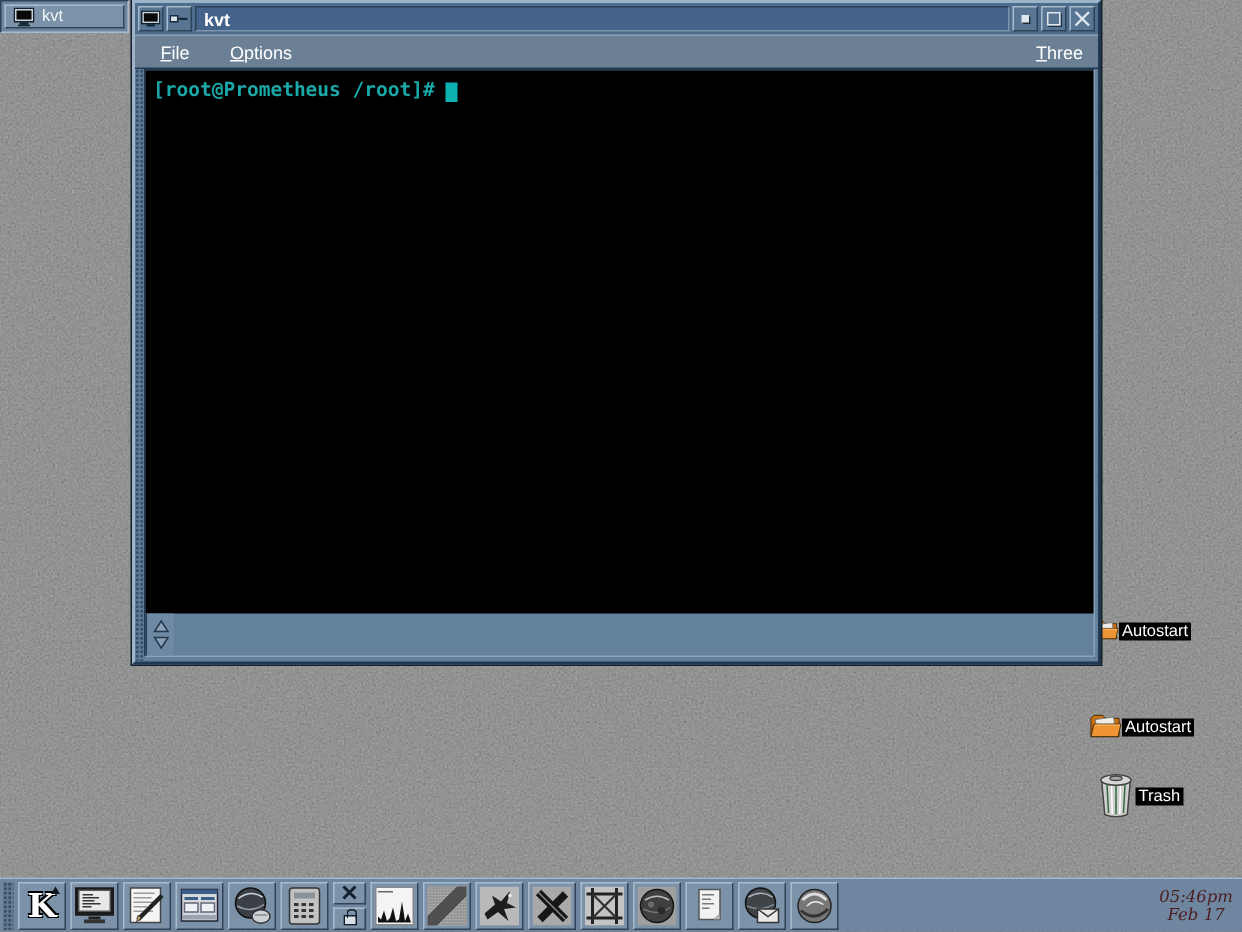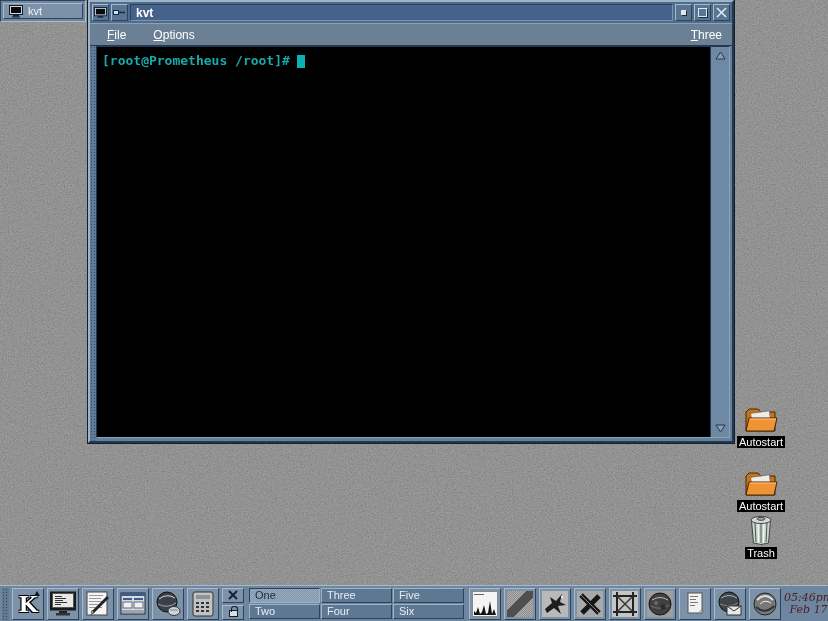--- a/index.html
+++ b/index.html
@@ -25,28 +25,28 @@
   .max-glyph { width:9px; height:9px; border:1px solid #dfe6ec; box-shadow:1px 1px 0 #1c2c3c; }
   .min-glyph { width:5px; height:5px; background:#dfe6ec; box-shadow:1px 1px 0 #1c2c3c; }
 
   .menubar { height:23px; background:#6b8094; border-top:1px solid #8ba2b8; border-bottom:1px solid #223850; display:flex; align-items:center; font-size:12px; color:#ffffff; padding:0 10px 0 17px; }
   .menu-item { display:inline-block; margin-right:27px; cursor:default; }
   .menu-item::first-letter, .menu-help::first-letter { text-decoration:underline; }
   .menu-help { display:inline-block; margin-left:auto; cursor:default; }
 
   .client { position:absolute; left:0; right:0; top:44px; bottom:0; }
   .grip { position:absolute; left:0; top:0; bottom:0; width:6px; background-color:#5f7b97; background-image:radial-gradient(#34506c 1px, transparent 1px); background-size:3px 3px; }
-  .term-frame { position:absolute; left:6px; top:0; right:2px; bottom:3px; border:1px solid; border-color:#223850 #8ba2b8 #8ba2b8 #223850; display:flex; }
+  .term-frame { position:absolute; left:6px; top:0; right:2px; bottom:3px; border:1px solid; border-color:#223850 #8ba2b8 #8ba2b8 #223850; display:flex;flex-direction:column; }
   .term-screen { flex:1; background:#000000; padding:6px 5px; font-family:"DejaVu Sans Mono", monospace; font-weight:bold; font-size:13px; color:#1aa8a8; white-space:pre; }
   .cursor { display:inline-block; width:8px; height:13px; background:#0cb2b2; vertical-align:text-bottom; margin-left:7px; }
   .scrollbar { width:19px; background:#6d89a4; border-left:1px solid #223850; display:flex; flex-direction:column; justify-content:space-between; align-items:center; padding:3px 0; }
   .sb-btn { width:13px; height:11px; display:grid; place-items:center; }
 
   
-  .dicon { z-index:2; display:flex; flex-direction:column; align-items:center; }
+  .dicon { z-index:2; display:flex; flex-direction:row; align-items:center; }
   .dicon-label { background:#000000; color:#ffffff; font-size:11px; padding:0 2px; margin-top:2px; white-space:nowrap; }
 
   
   .panel { left:0; top:585px; width:828px; height:36px; background:#6f86a1; border-top:1px solid #a6bacd; display:flex; align-items:center; gap:3px; padding:0 2px; z-index:5; }
   .panel-handle { width:7px; height:32px; background-color:#62798f; background-image:radial-gradient(#394f66 1px, transparent 1px); background-size:3px 3px; flex:0 0 auto; }
   .panel-btn { width:32px; height:32px; background:#7b92a9; display:grid; place-items:center; position:relative; flex:0 0 auto; cursor:default; }
   .k-glyph { font-size:22px; font-weight:bold; color:#ffffff; font-family:"DejaVu Serif", serif; text-shadow:-1px -1px 0 #000, 1px -1px 0 #000, -1px 1px 0 #000, 1px 1px 0 #000; line-height:26px; }
   .k-arrow { position:absolute; top:2px; right:3px; width:0; height:0; border-left:3px solid transparent; border-right:3px solid transparent; border-bottom:5px solid #10171e; }
   .small-stack { display:flex; flex-direction:column; gap:2px; flex:0 0 auto; }
   .small-btn { width:22px; height:15px; background:#7b92a9; display:grid; place-items:center; }
@@ -265,28 +265,20 @@
             <line x1="1" y1="1" x2="9" y2="9"></line>
             <line x1="9" y1="1" x2="1" y2="9"></line>
           </g>
       </svg>
     </div>
     <div class="small-btn raised">
       <span class="lock-glyph"></span>
     </div>
   </div>
 
-  <div class="pager">
-    <button class="pager-btn active">One</button>
-    <button class="pager-btn">Two</button>
-    <button class="pager-btn">Three</button>
-    <button class="pager-btn">Four</button>
-    <button class="pager-btn">Five</button>
-    <button class="pager-btn">Six</button>
-  </div>
 
   <div class="panel-btn raised">
     <svg width="26" height="26">
       <rect x="0.5" y="0.5" width="25" height="25" fill="#f4f4f4" stroke="#888"></rect>
       <path d="M2 24 L2 20 L4 22 L6 16 L8 23 L10 21 L12 14 L14 23 L16 22 L18 10 L20 23 L22 18 L24 24 Z" fill="#111"></path>
       <rect x="2" y="3" width="10" height="1" fill="#666"></rect>
     </svg>
   </div>
 
   <div class="panel-btn raised">

